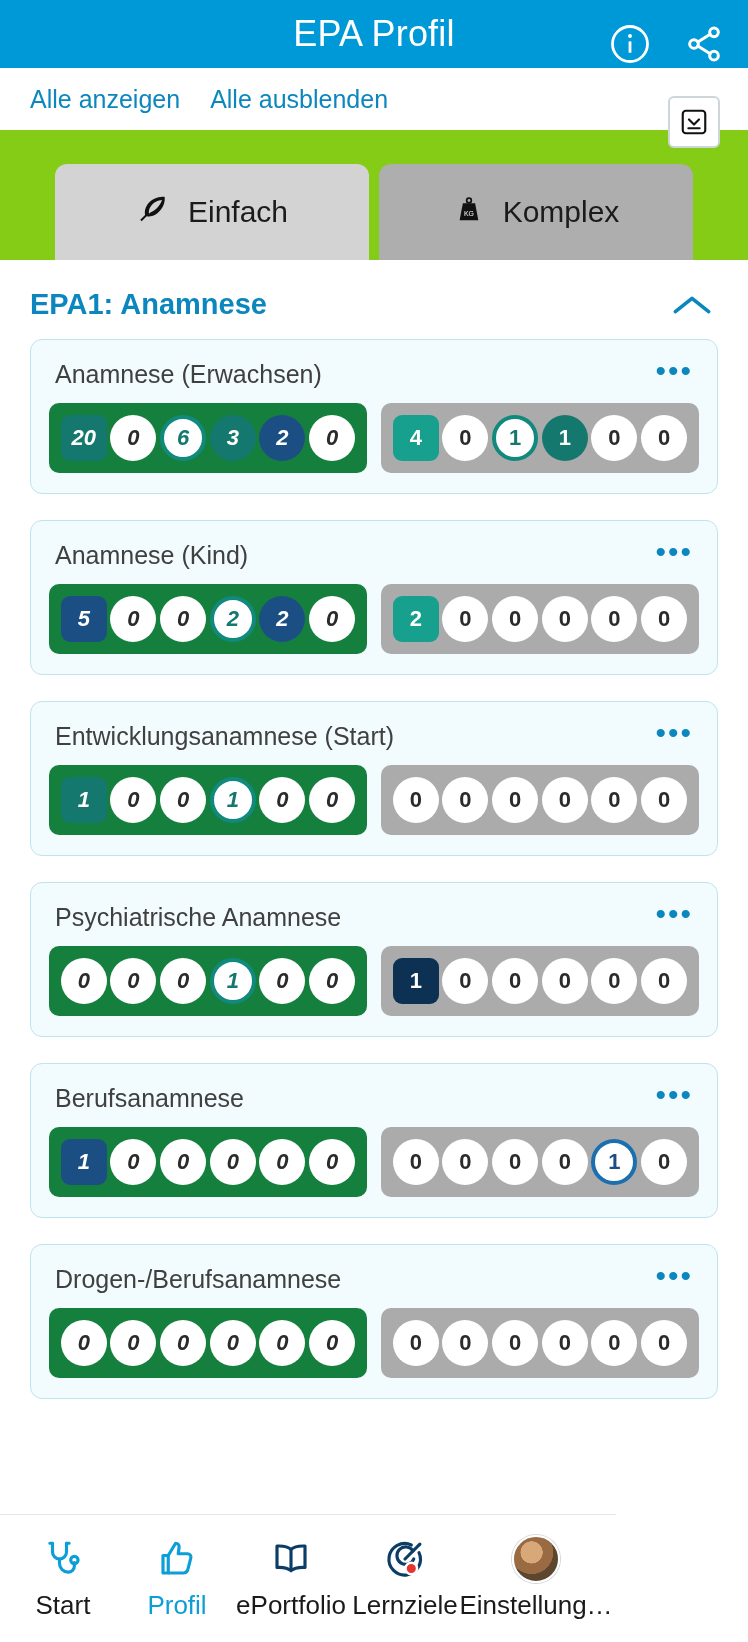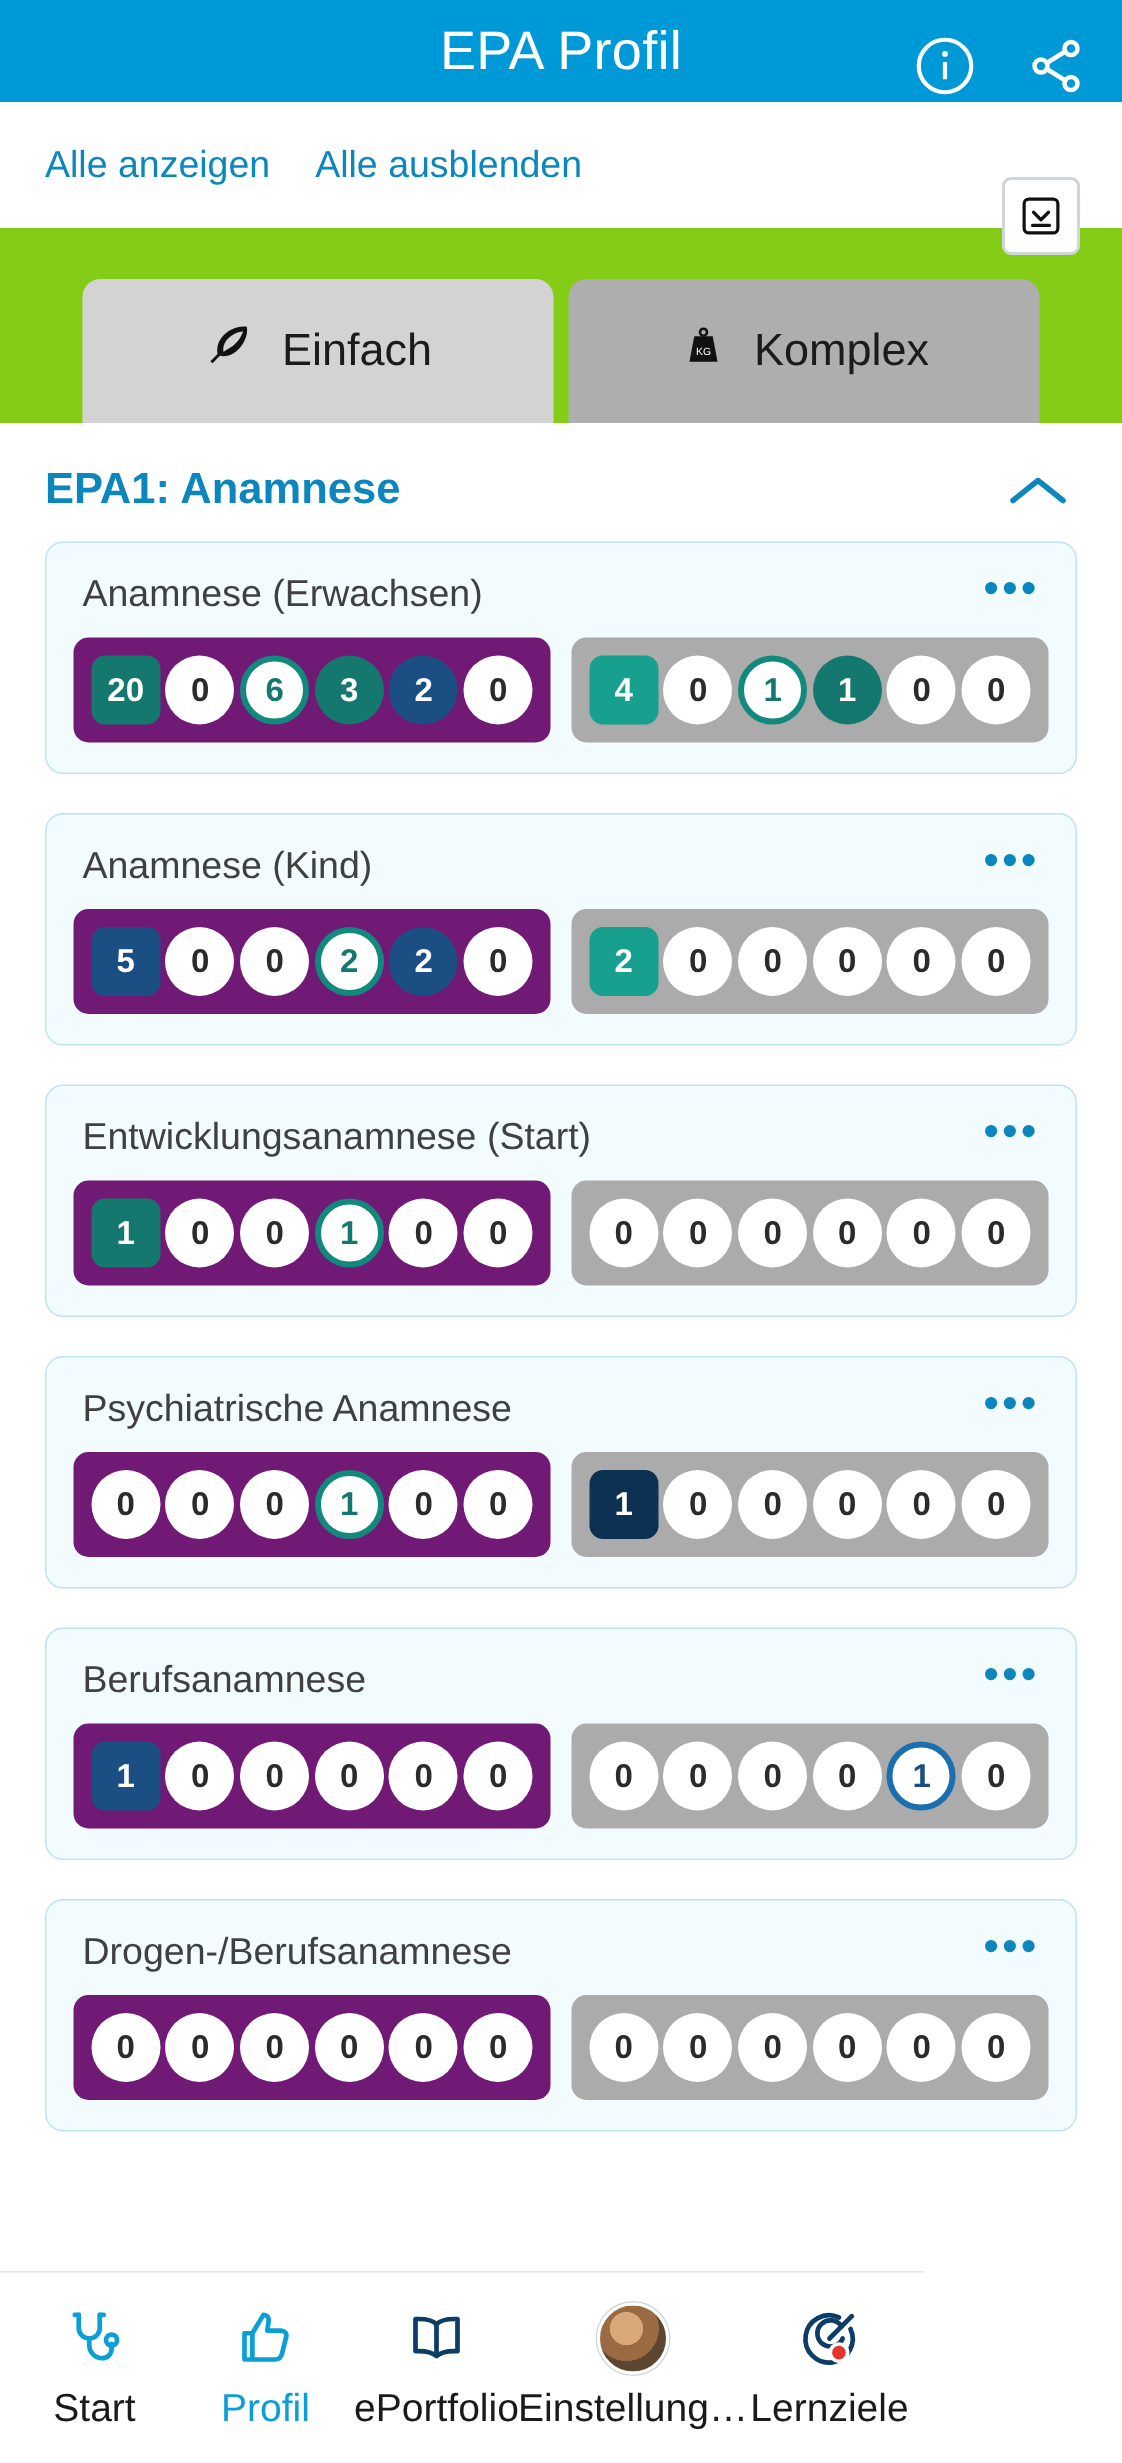--- a/index.html
+++ b/index.html
@@ -45,21 +45,21 @@
     gap: 30px;
   }
   .icon-btn {
     width: 44px; height: 44px;
     display: flex; align-items: center; justify-content: center;
     cursor: pointer;
   }
 
   
   .toolbar {
-    height: 84px;
+    height: 62px;
     background: #ffffff;
     display: flex;
     align-items: center;
     padding-left: 30px;
     gap: 30px;
     flex: 0 0 auto;
     text-align: center;
   }
   .toolbar a {
     color: #0c87bd;
@@ -161,21 +161,21 @@
     gap: 14px;
   }
   .group {
     flex: 1;
     border-radius: 10px;
     padding: 12px 10px;
     display: flex;
     justify-content: space-around;
     align-items: center;
   }
-  .group.light { background: #701a75; }
+  .group.light { background: #15803d; font-style: italic; }
   .group.dark  { background: #ababab; }
 
   .pill {
     width: 46px; height: 46px;
     border-radius: 50%;
     display: flex; align-items: center; justify-content: center;
     font-size: 22px;
     font-weight: bold;
     background: #ffffff;
     color: #2b2b2b;
@@ -487,31 +487,31 @@
         <svg width="44" height="42" viewBox="0 0 24 24" fill="none" stroke="#0b3d66" stroke-width="1.8" stroke-linejoin="round">
           <path d="M12 6.5C10.4 5 8.2 4.4 4 4.6v12.2c4.2-.2 6.4.4 8 1.9 1.6-1.5 3.8-2.1 8-1.9V4.6c-4.2-.2-6.4.4-8 1.9z"></path>
           <line x1="12" y1="6.5" x2="12" y2="18.7"></line>
         </svg>
       </span>
       <span class="nav-label">ePortfolio</span>
     </div>
 
     <div class="nav-item">
       <span class="nav-icon">
-        <span class="avatar"></span>
-      </span>
-      <span class="nav-label">Einstellung…</span>
-    </div>
-
-    <div class="nav-item">
-      <span class="nav-icon">
         <svg width="42" height="42" viewBox="0 0 24 24" fill="none" stroke="#0b3d66" stroke-width="1.8" stroke-linecap="round">
           <path d="M20 8.4A9 9 0 1 1 15.6 4"></path>
           <path d="M16.6 7.4A5 5 0 1 0 17 12"></path>
           <line x1="12" y1="12" x2="20.5" y2="3.5"></line>
           <circle cx="15.6" cy="17.4" r="3.3" fill="#e3342f" stroke="#ffffff" stroke-width="1.4"></circle>
         </svg>
       </span>
       <span class="nav-label">Lernziele</span>
     </div>
 
+    <div class="nav-item">
+      <span class="nav-icon">
+        <span class="avatar"></span>
+      </span>
+      <span class="nav-label">Einstellung…</span>
+    </div>
+
   </div>
 </div>
 
 </body></html>

